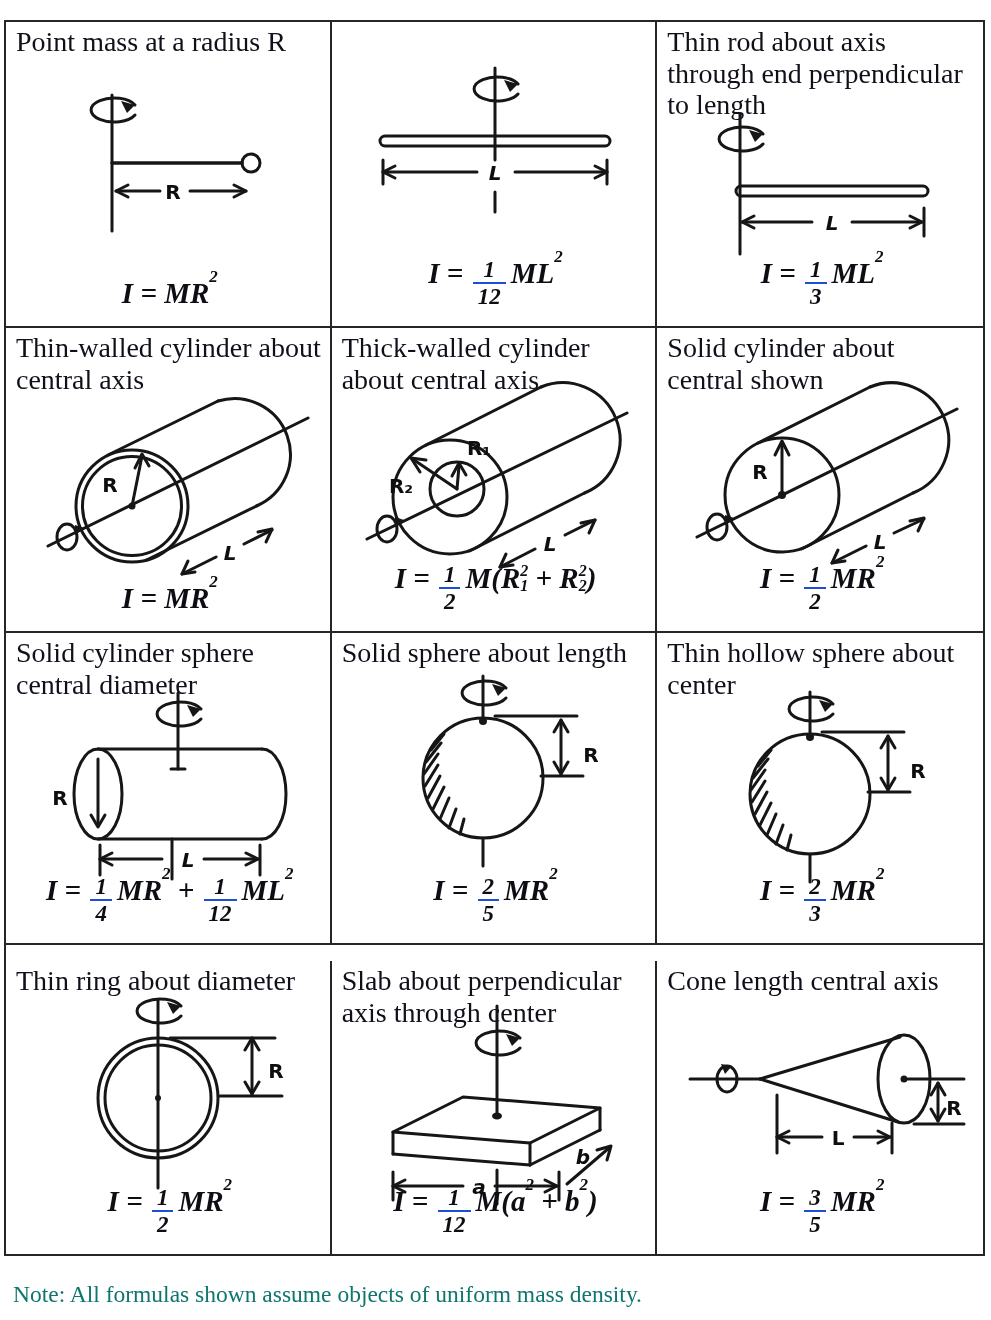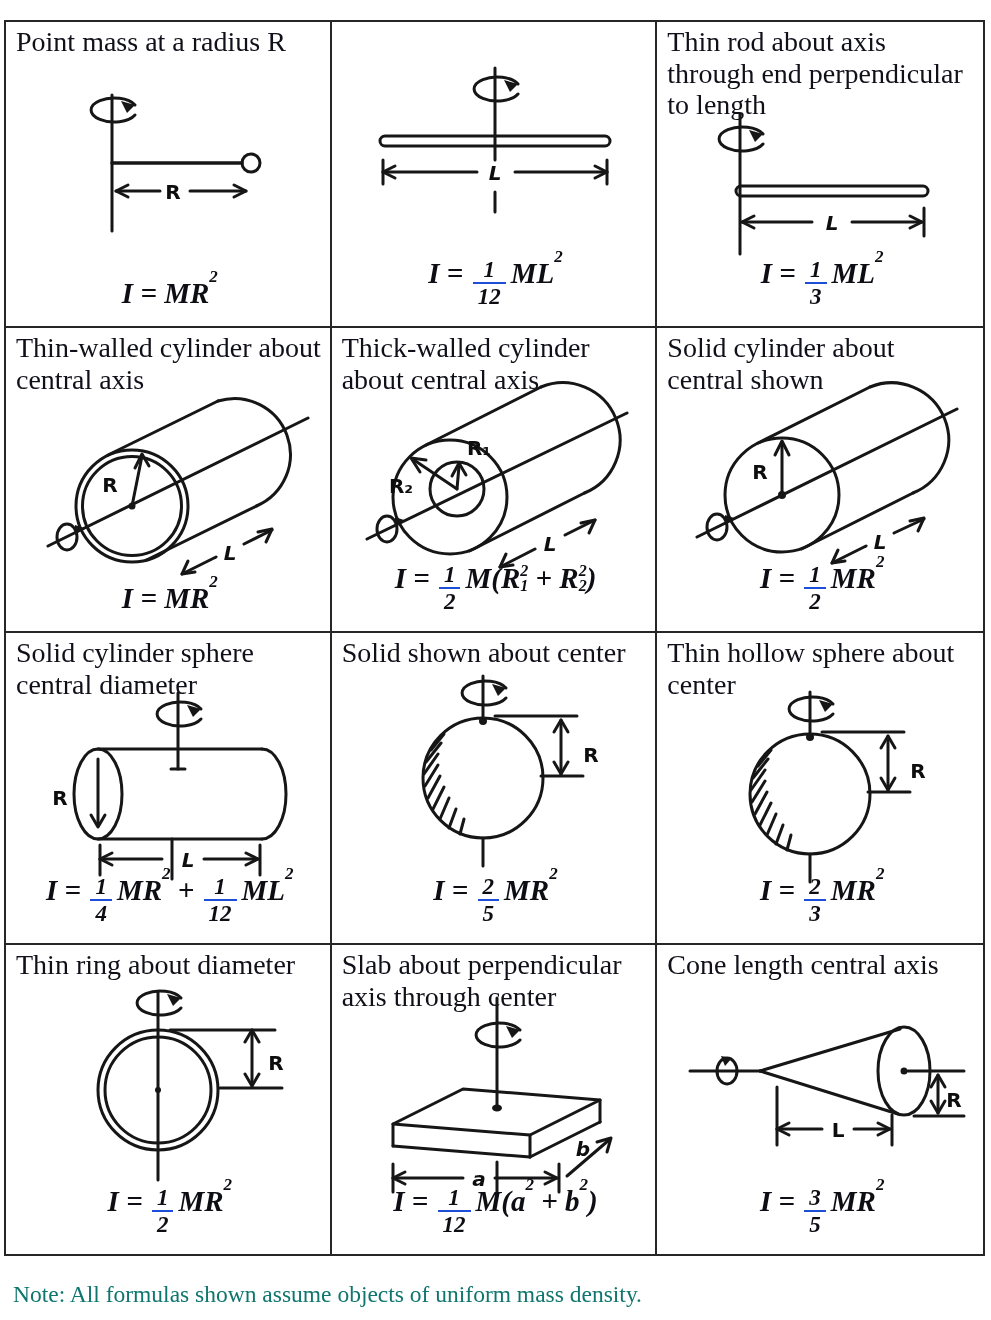--- a/index.html
+++ b/index.html
@@ -2,21 +2,21 @@
 <html><head>
 <meta charset="utf-8">
 <style>
   html,body{margin:0;padding:0;background:#ffffff;}
   .sheet{position:relative;width:991px;height:1320px;background:#fff;font-family:"Liberation Serif",serif;color:#14141c;overflow:hidden;}
   .itable{position:absolute;left:4px;top:20px;width:981px;height:1236px;border:2px solid #262626;box-sizing:border-box;
           display:grid;grid-template-columns:1fr 1fr 1fr;grid-template-rows:306px 305px 312px 1fr;}
   .cell{border-right:2px solid #262626;border-bottom:2px solid #262626;box-sizing:border-box;
         display:flex;flex-direction:column;padding:4px 6px 8px 10px;overflow:hidden;}
   .cell:nth-child(3n){border-right:none;}
-  .cell:nth-child(n+10){border-bottom:none;}
+  .cell:nth-child(n+10){border-bottom:none;margin-top:16px;}
   .cell-title{font-size:28px;line-height:1.13;color:#10101a;letter-spacing:0px;}
   .diagram{flex:1;display:flex;align-items:center;justify-content:center;min-height:0;}
   .diag{display:block;}
   .diag line,.diag path,.diag circle,.diag ellipse,.diag rect,.diag polyline{stroke:#161616;stroke-width:3;stroke-linecap:round;stroke-linejoin:round;fill:none;}
   .diag .fill{fill:#161616;stroke:none;}
   .diag .thin{stroke-width:2;}
   .diag text{fill:#0e0e0e;stroke:none;font-family:"DejaVu Sans",sans-serif;font-size:20px;font-weight:bold;}
   .diag text.it{font-style:italic;}
   .formula-row{display:flex;justify-content:center;margin:2px 0 8px;}
   .formula{display:inline-flex;align-items:flex-start;font-style:italic;font-size:29px;color:#0d0d14;font-weight:bold;}
@@ -276,21 +276,21 @@
               <span class="fnum">1</span>
               <span class="fden">12</span>
             </span>
             <span class="ftxt">ML</span>
             <span class="fsup">2</span>
           </span>
         </div>
     </div>
 
     <div class="cell">
-      <div class="cell-title">Solid shown about center</div>
+      <div class="cell-title">Solid sphere about length</div>
       <div class="diagram">
         <svg class="diag" width="300" height="200" viewBox="0 0 300 200">
           <circle cx="138" cy="108" r="60"></circle>
           <line x1="138" y1="6" x2="138" y2="52"></line>
           <use href="#rot" transform="translate(138,26)"></use>
           <circle cx="138" cy="51" r="4" class="fill"></circle>
           <line x1="138" y1="168" x2="138" y2="196"></line>
           <line x1="150" y1="46" x2="232" y2="46"></line>
           <polyline points="209,62 216,50 223,62"></polyline>
           <line x1="216" y1="50" x2="216" y2="104"></line>

